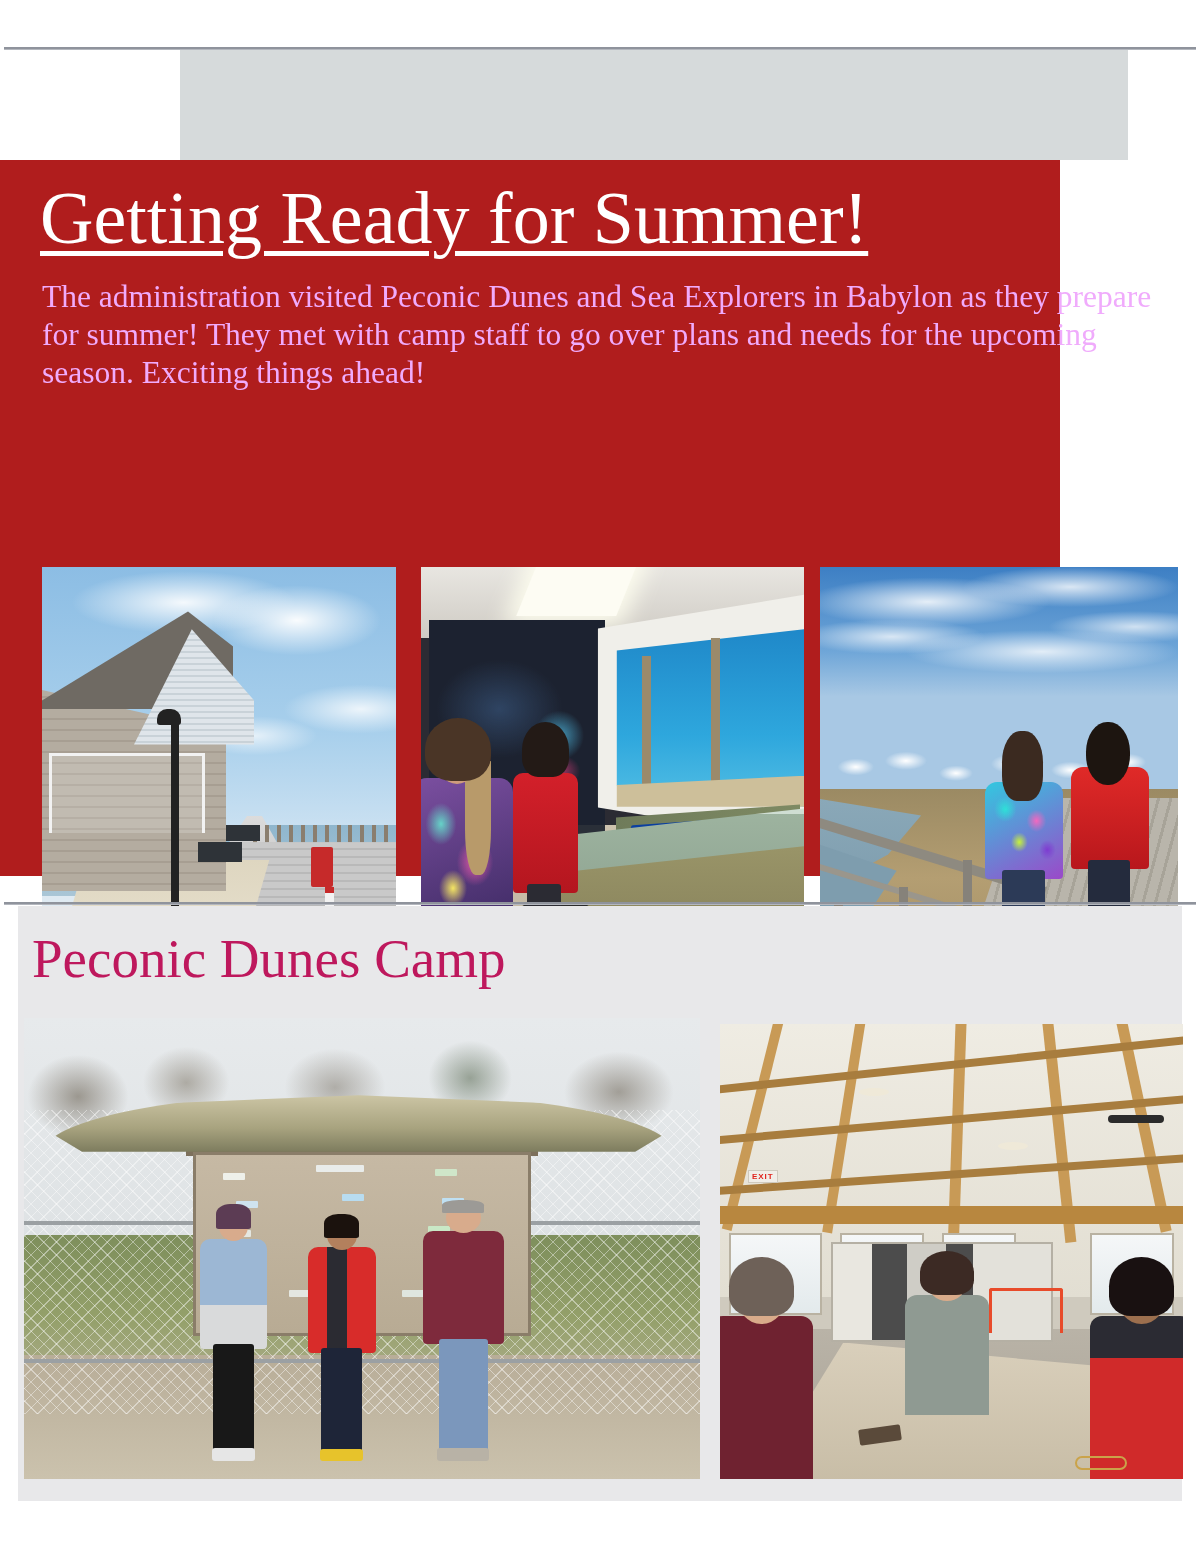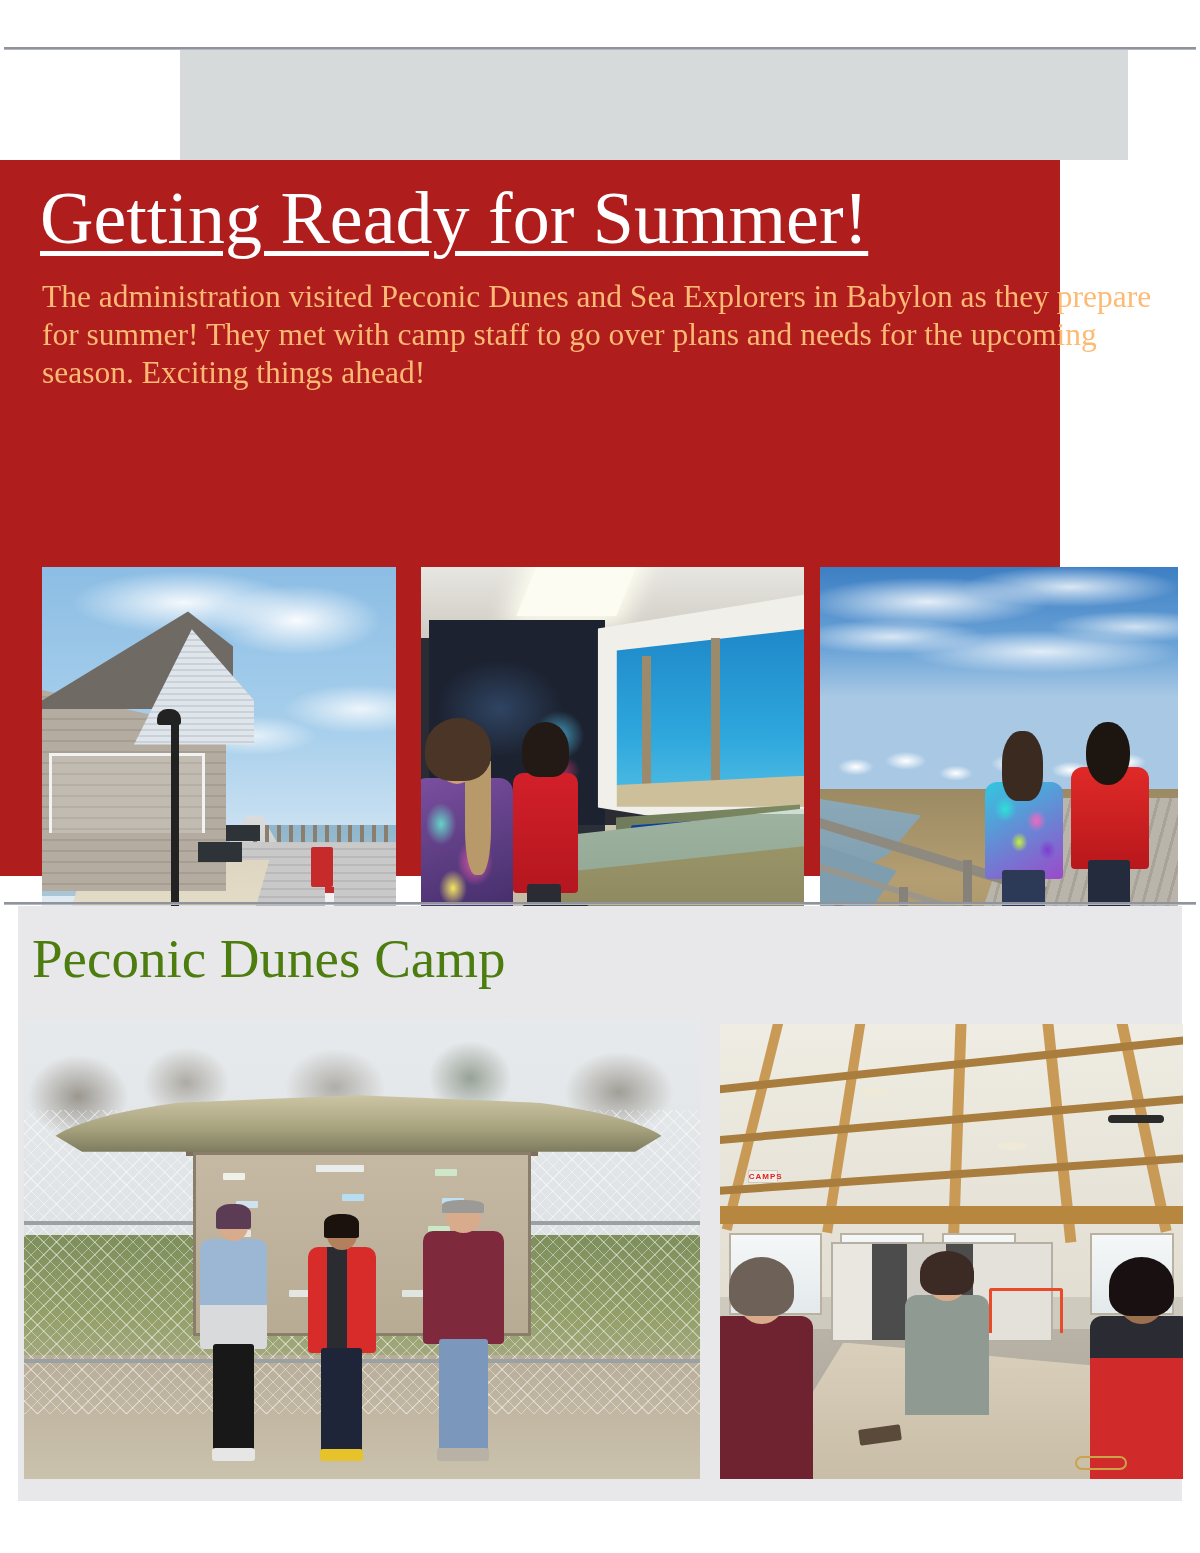--- a/index.html
+++ b/index.html
@@ -45,21 +45,21 @@
     font-size: 74px; line-height: 88px; font-weight: 400;
     color: #ffffff;
     text-decoration: underline;
     text-decoration-thickness: 5px;
     text-underline-offset: 8px;
     white-space: nowrap;
   }
   .hero-body {
     position: absolute; left: 42px; top: 118px; width: 1130px;
     font-family: "Liberation Serif", serif;
-    font-size: 31.5px; line-height: 38px; color: #fdba74;
+    font-size: 31.5px; line-height: 38px; color: #f0abfc;
   }
 
   
   .photo {
     position: absolute; overflow: hidden; background: #cfd6dd;
   }
 
   
   .p1 { left: 42px; top: 407px; width: 354px; height: 444px; }
   .p1 .sky {
@@ -307,21 +307,21 @@
     position: absolute; left: 4px; top: 902px; width: 1192px; height: 3px;
     background: linear-gradient(to bottom,#8f939c 0%,#8f939c 55%,#c9ccd2 100%);
   }
   .lower-panel {
     position: absolute; left: 18px; top: 906px; width: 1164px; height: 595px;
     background: #e8e8ea;
   }
   .lower-heading {
     position: absolute; left: 32px; top: 926px;
     font-family: "Liberation Serif", serif;
-    font-size: 55px; line-height: 66px; color: #4d7c0f;
+    font-size: 55px; line-height: 66px; color: #be185d;
   }
 
   
   .p4 { left: 24px; top: 1018px; width: 676px; height: 461px; background:#cfd2cf; }
   .p4 .sky { position:absolute; inset:0; background:linear-gradient(to bottom,#e7eaec,#dfe3e5 45%,#cfd6d2 58%); }
   .p4 .trees {
     position:absolute; left:0; right:0; top:0; height:50%;
     background:
       radial-gradient(70px 58px at 8% 34%, rgba(96,86,70,.55), transparent 72%),
       radial-gradient(60px 50px at 24% 28%, rgba(106,96,78,.45), transparent 72%),
@@ -564,21 +564,21 @@
     <div class="beam" style="left:50%;top:-4%;width:11px;height:52%;transform:rotate(2deg)"></div>
     <div class="beam" style="left:72%;top:-4%;width:11px;height:52%;transform:rotate(-6deg)"></div>
     <div class="beam" style="left:90%;top:-4%;width:11px;height:50%;transform:rotate(-12deg)"></div>
     <div class="beam dark" style="left:-4%;top:8%;width:112%;height:8px;transform:rotate(-6deg)"></div>
     <div class="beam dark" style="left:-4%;top:20%;width:112%;height:8px;transform:rotate(-5deg)"></div>
     <div class="beam dark" style="left:-4%;top:32%;width:112%;height:8px;transform:rotate(-4deg)"></div>
     <div class="wallstrip"></div>
     <div class="fan"></div>
     <div class="pendant" style="left:30%;top:14%"></div>
     <div class="pendant" style="left:60%;top:26%"></div>
-    <div class="exit">CAMPS</div>
+    <div class="exit">EXIT</div>
     <div class="window" style="left:2%;top:46%;width:20%;height:18%"></div>
     <div class="window" style="left:26%;top:46%;width:18%;height:12%"></div>
     <div class="window" style="left:48%;top:46%;width:16%;height:12%"></div>
     <div class="window" style="left:80%;top:46%;width:18%;height:18%"></div>
     <div class="floor"></div>
     <div class="lockers"></div>
     <div class="goal"></div>
     <div class="table"></div>
     <div class="sitter" style="left:-2%;top:54%;width:22%;height:46%">
       <div class="body" style="background:#6f2230"></div>

